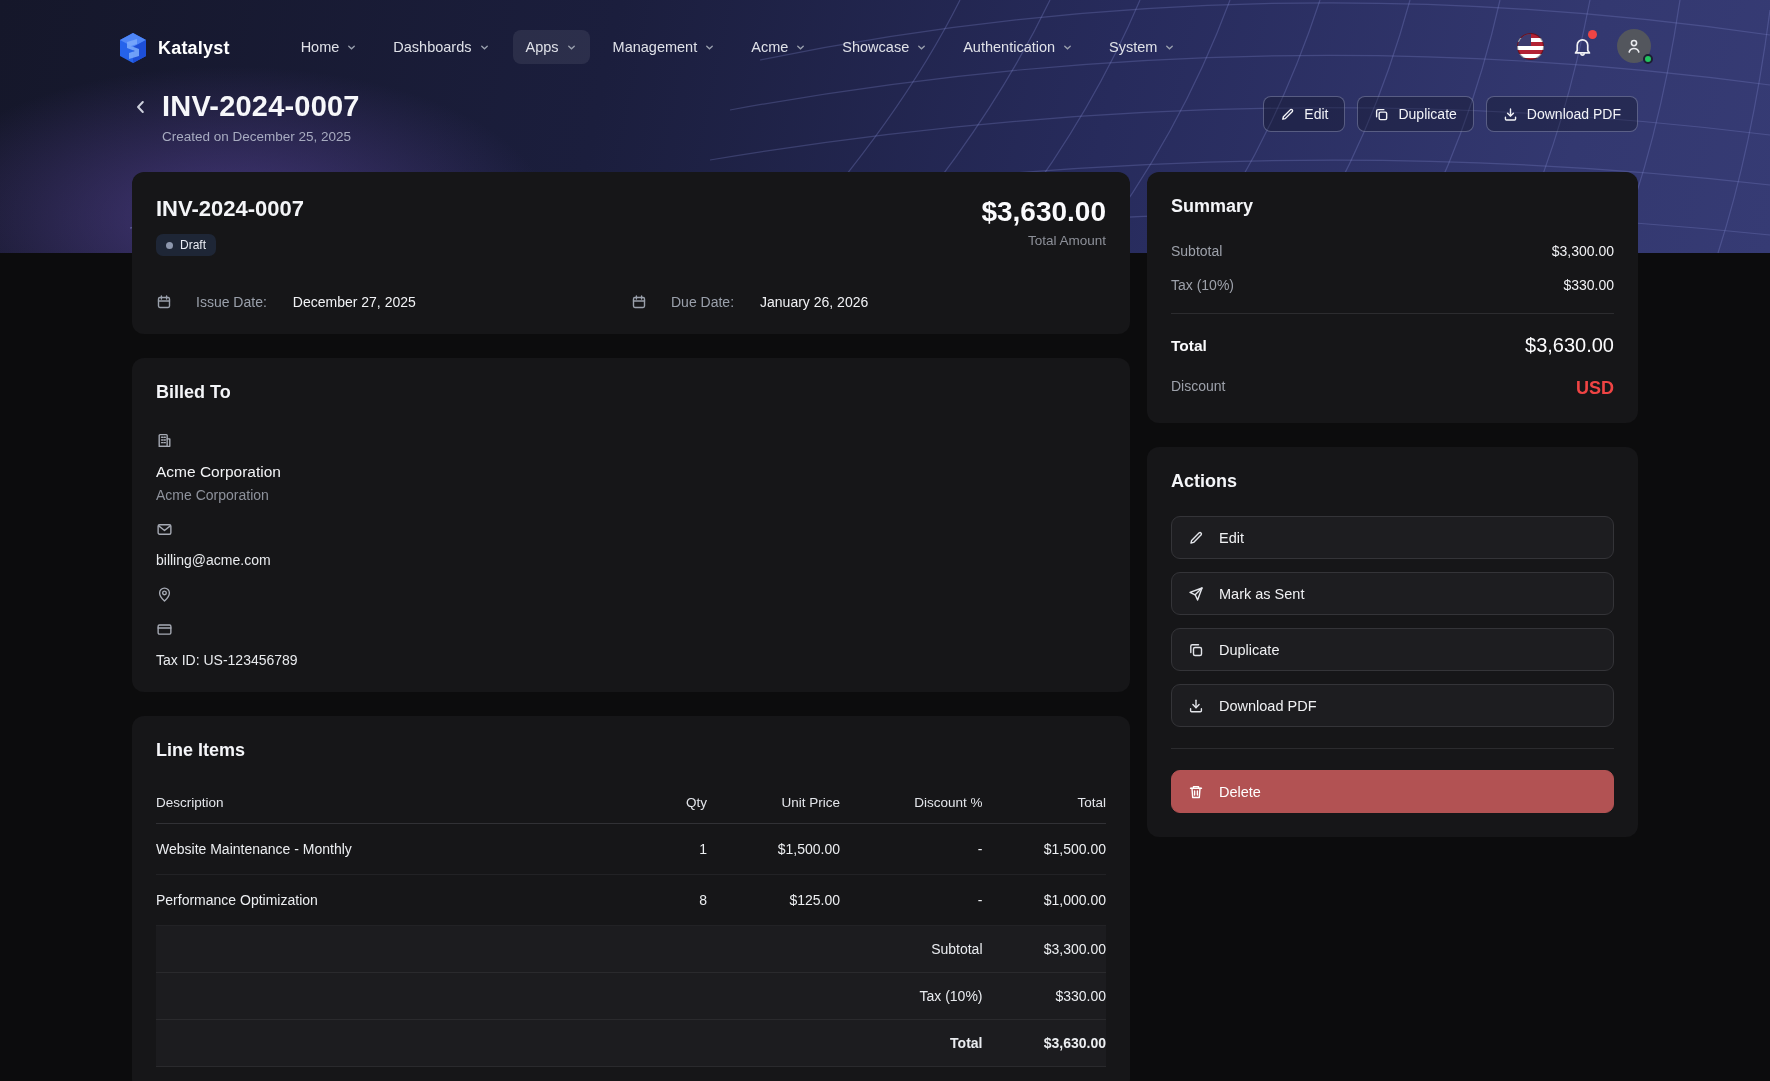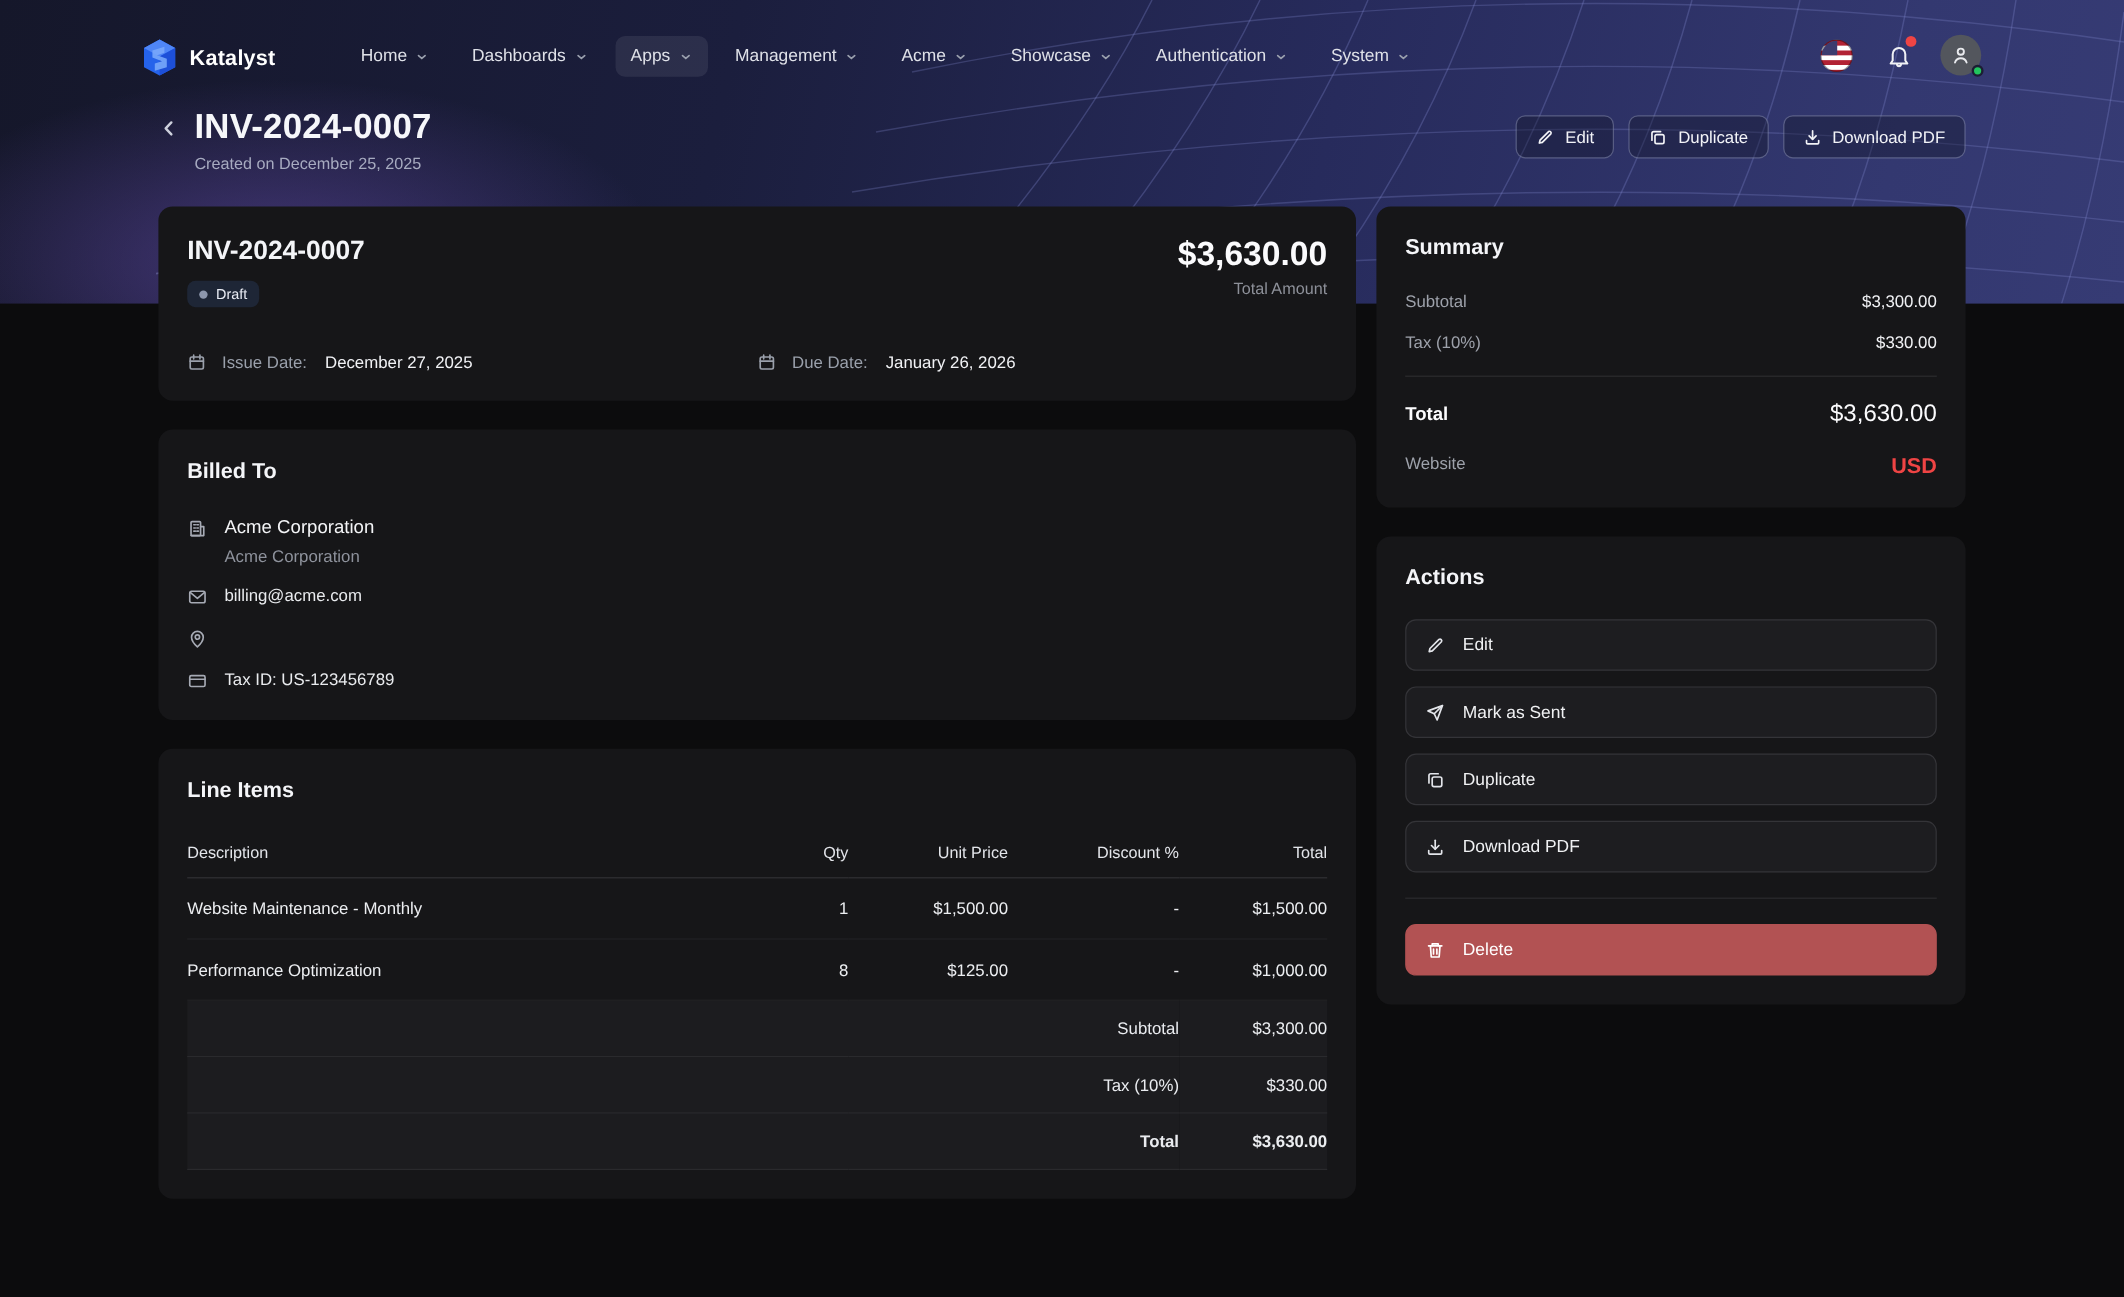--- a/index.html
+++ b/index.html
@@ -65,28 +65,28 @@
   .inv-number { font-size:22px; font-weight:bold; color:#f4f5f8; }
   .badge {
     display:inline-flex; align-items:center; gap:7px; margin-top:12px;
     background:#1e2636; border-radius:7px; padding:4px 10px; font-size:12px; color:#e9ecf4;
   }
   .badge .status-dot { width:7px; height:7px; border-radius:50%; background:#8d97ad; }
   .inv-amount { text-align:right; }
   .inv-amount .amt { font-size:28px; font-weight:bold; color:#fbfbfd; }
   .inv-amount .amt-label { font-size:13.5px; color:#8d9099; margin-top:5px; }
   .inv-dates { display:grid; grid-template-columns:1fr 1fr; margin-top:38px; }
-  .date-group { display:flex; align-items:center; gap:13px; font-size:14px; }
+  .date-group { display:flex; align-items:center; gap:24px; font-size:14px; }
   .date-group .ic { color:#9aa0ab; display:flex; }
   .date-label { color:#9aa0ab; }
   .date-value { color:#f1f2f5; margin-left:2px; }
   
   .card-title { font-size:18px; font-weight:bold; color:#f4f5f8; }
   .bt-body { margin-top:28px; display:flex; flex-direction:column; gap:17px; }
-  .bt-row { display:flex; gap:14px; font-size:14px; color:#e9ebee; }
+  .bt-row { display:flex; gap:14px; font-size:14px; color:#e9ebee;flex-direction:column; }
   .bt-row .ic { color:#a6aab4; display:flex; margin-top:1px; flex:0 0 auto; }
   .bt-company { font-size:15.5px; color:#f3f4f6; }
   .bt-company-sub { font-size:14px; color:#8e929c; margin-top:6px; }
   .bt-addr { line-height:1.55; }
   
   .li-table { width:100%; border-collapse:collapse; margin-top:26px; }
   .li-table th {
     font-size:13.5px; font-weight:normal; color:#e3e5ea; text-align:right;
     padding:8px 0 13px; border-bottom:1px solid #313135;
   }
@@ -448,21 +448,21 @@
           <div class="sum-row">
             <span class="sum-label">Tax (10%)</span>
             <span class="sum-value">$330.00</span>
           </div>
           <div class="divider"></div>
           <div class="sum-total">
             <span class="sum-total-label">Total</span>
             <span class="sum-total-value">$3,630.00</span>
           </div>
           <div class="sum-currency">
-            <span class="sum-label">Website</span>
+            <span class="sum-label">Discount</span>
             <span class="cur">USD</span>
           </div>
         </div>
       </div>
 
       <div class="card">
         <div class="card-title">Actions</div>
         <div class="act-body">
           <button class="act-btn">
             <span class="ic">

